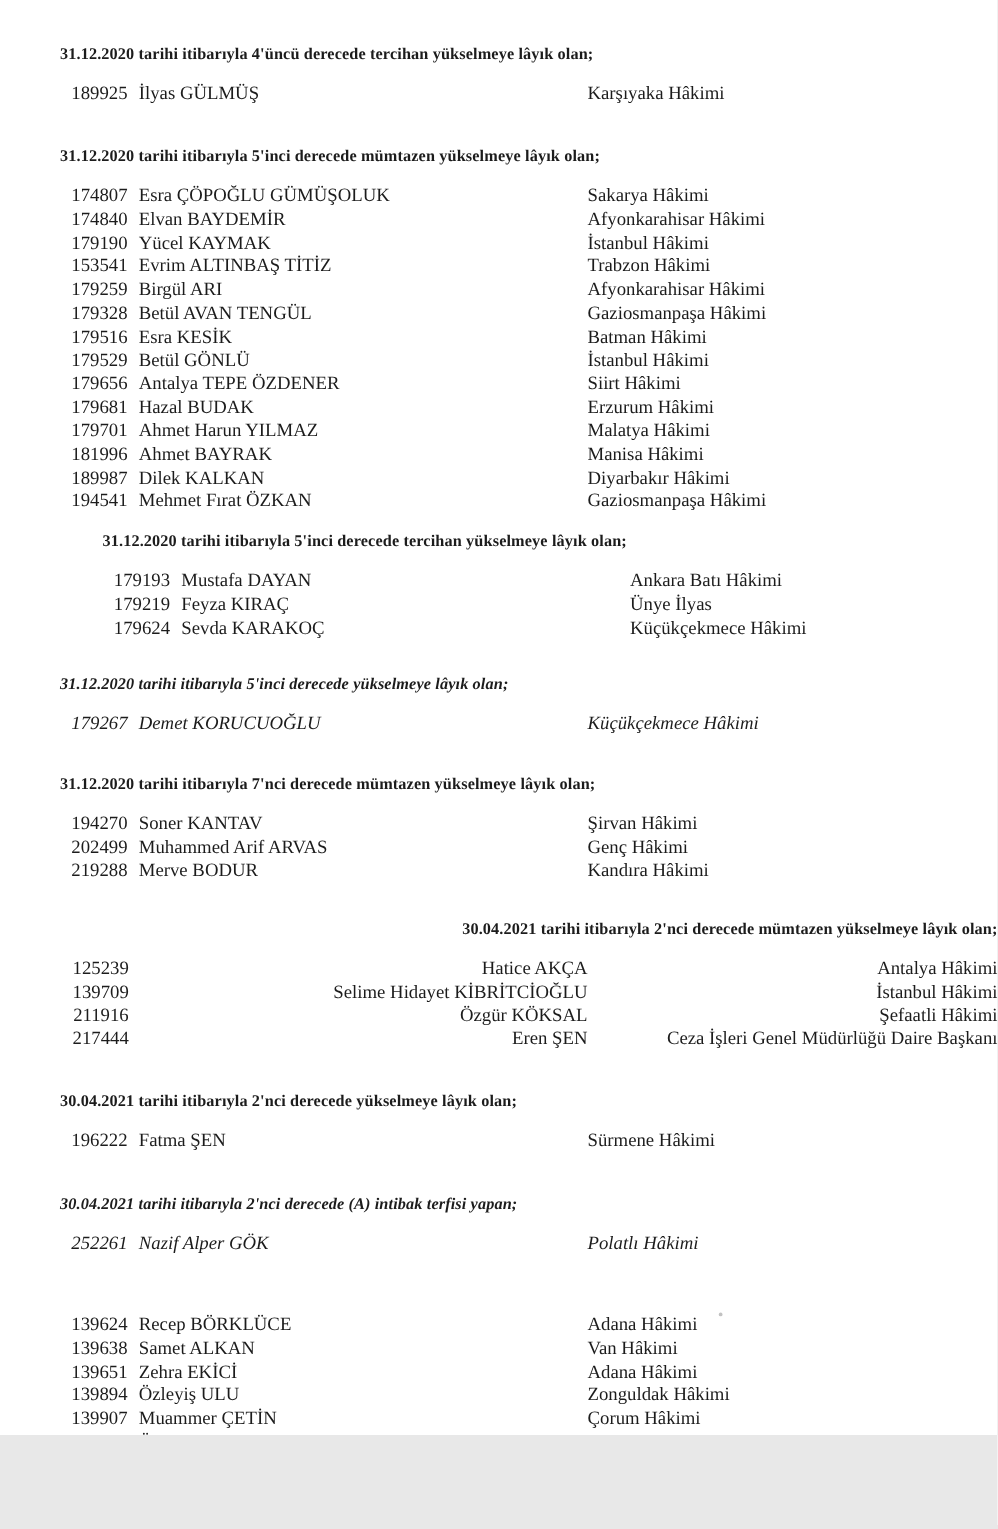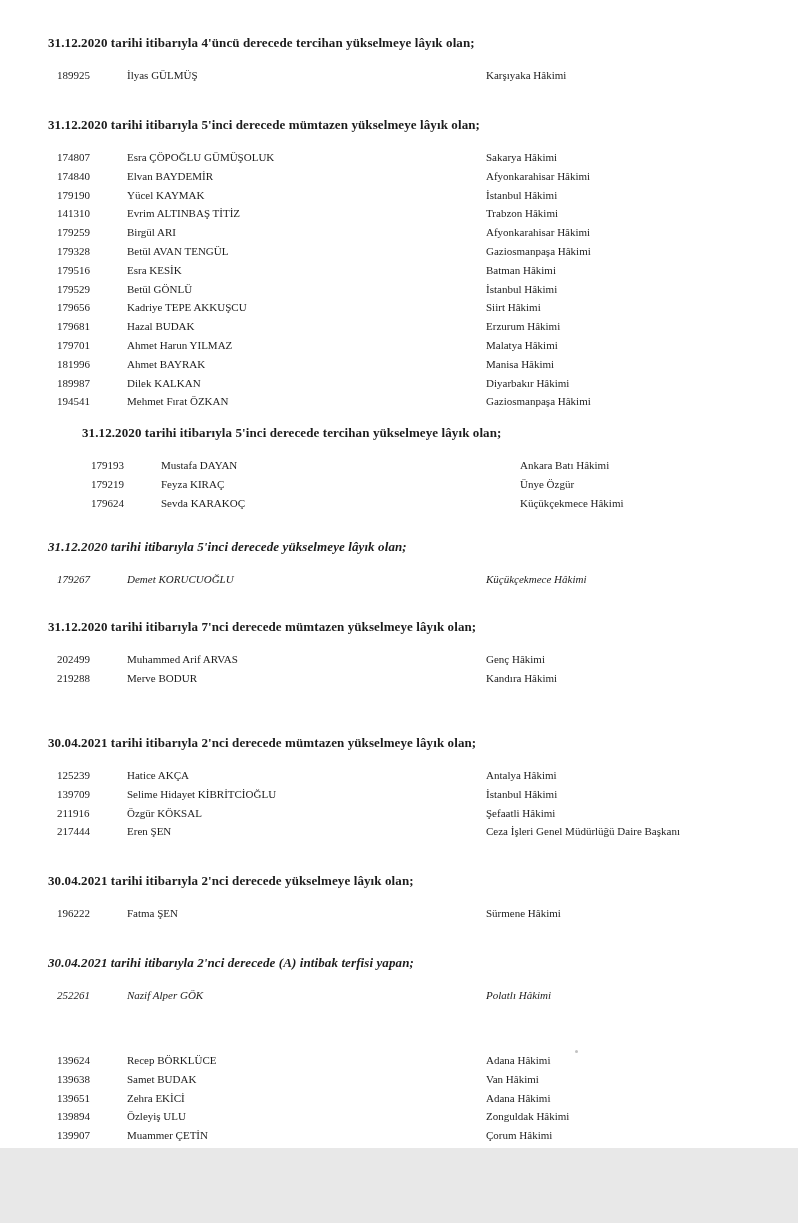--- a/index.html
+++ b/index.html
@@ -13,36 +13,36 @@
     color: #1c1c1c;
     overflow: hidden;
   }
   .section { position: absolute; left: 0; right: 0; }
   
   .section:nth-of-type(1) { top: 33px;  }
   .section:nth-of-type(2) { top: 115px; }
   .section:nth-of-type(3) { top: 423px; padding-left: 34px; }
   .section:nth-of-type(4) { top: 537px; font-style: italic; }
   .section:nth-of-type(5) { top: 617px; }
-  .section:nth-of-type(6) { top: 733px; }
+  .section:nth-of-type(6) { top: 733px; text-align: right; }
   .section:nth-of-type(7) { top: 871px; }
   .section:nth-of-type(8) { top: 953px; font-style: italic; }
   .section:nth-of-type(9) { top: 1037px; }
 
   .sec-header {
     padding-left: 48px;
     font-size: 13px;
     font-weight: bold;
     line-height: 19px;
     letter-spacing: 0.1px;
   }
   .rows { margin-top: 14px; }
-  .row { display: flex; line-height: 18.8px; font-size: 11px; }
+  .row { display: flex; line-height: 18.8px; font-size: 15px; }
   .sicil { flex: 0 0 46px; margin-left: 57px; }
-  .name  { flex: 0 0 359px; margin-left: 24px; }
+  .name  { flex: 0 0 359px; margin-left: 8px; }
   .title { flex: 1; }
 
   .speck {
     position: absolute;
     left: 575px; top: 1050px;
     width: 3px; height: 3px;
     border-radius: 50%;
     background: #9a9a9a;
     opacity: 0.6;
   }
@@ -78,21 +78,21 @@
     <span class="title">Afyonkarahisar Hâkimi</span>
   </div>
 
   <div class="row">
     <span class="sicil">179190</span>
     <span class="name">Yücel KAYMAK</span>
     <span class="title">İstanbul Hâkimi</span>
   </div>
 
   <div class="row">
-    <span class="sicil">141310</span>
+    <span class="sicil">153541</span>
     <span class="name">Evrim ALTINBAŞ TİTİZ</span>
     <span class="title">Trabzon Hâkimi</span>
   </div>
 
   <div class="row">
     <span class="sicil">179259</span>
     <span class="name">Birgül ARI</span>
     <span class="title">Afyonkarahisar Hâkimi</span>
   </div>
 
@@ -109,21 +109,21 @@
   </div>
 
   <div class="row">
     <span class="sicil">179529</span>
     <span class="name">Betül GÖNLÜ</span>
     <span class="title">İstanbul Hâkimi</span>
   </div>
 
   <div class="row">
     <span class="sicil">179656</span>
-    <span class="name">Kadriye TEPE AKKUŞCU</span>
+    <span class="name">Antalya TEPE ÖZDENER</span>
     <span class="title">Siirt Hâkimi</span>
   </div>
 
   <div class="row">
     <span class="sicil">179681</span>
     <span class="name">Hazal BUDAK</span>
     <span class="title">Erzurum Hâkimi</span>
   </div>
 
   <div class="row">
@@ -157,21 +157,21 @@
     <div class="rows">
   <div class="row">
     <span class="sicil">179193</span>
     <span class="name">Mustafa DAYAN</span>
     <span class="title">Ankara Batı Hâkimi</span>
   </div>
 
   <div class="row">
     <span class="sicil">179219</span>
     <span class="name">Feyza KIRAÇ</span>
-    <span class="title">Ünye Özgür</span>
+    <span class="title">Ünye İlyas</span>
   </div>
 
   <div class="row">
     <span class="sicil">179624</span>
     <span class="name">Sevda KARAKOÇ</span>
     <span class="title">Küçükçekmece Hâkimi</span>
   </div>
 </div>
   </div>
 
@@ -182,20 +182,25 @@
     <span class="sicil">179267</span>
     <span class="name">Demet KORUCUOĞLU</span>
     <span class="title">Küçükçekmece Hâkimi</span>
   </div>
 </div>
   </div>
 
   <div class="section">
     <div class="sec-header">31.12.2020 tarihi itibarıyla 7'nci derecede mümtazen yükselmeye lâyık olan;</div>
     <div class="rows">
+  <div class="row">
+    <span class="sicil">194270</span>
+    <span class="name">Soner KANTAV</span>
+    <span class="title">Şirvan Hâkimi</span>
+  </div>
 
   <div class="row">
     <span class="sicil">202499</span>
     <span class="name">Muhammed Arif ARVAS</span>
     <span class="title">Genç Hâkimi</span>
   </div>
 
   <div class="row">
     <span class="sicil">219288</span>
     <span class="name">Merve BODUR</span>
@@ -258,21 +263,21 @@
   <div class="section">
     <div class="rows">
   <div class="row">
     <span class="sicil">139624</span>
     <span class="name">Recep BÖRKLÜCE</span>
     <span class="title">Adana Hâkimi</span>
   </div>
 
   <div class="row">
     <span class="sicil">139638</span>
-    <span class="name">Samet BUDAK</span>
+    <span class="name">Samet ALKAN</span>
     <span class="title">Van Hâkimi</span>
   </div>
 
   <div class="row">
     <span class="sicil">139651</span>
     <span class="name">Zehra EKİCİ</span>
     <span class="title">Adana Hâkimi</span>
   </div>
 
   <div class="row">

